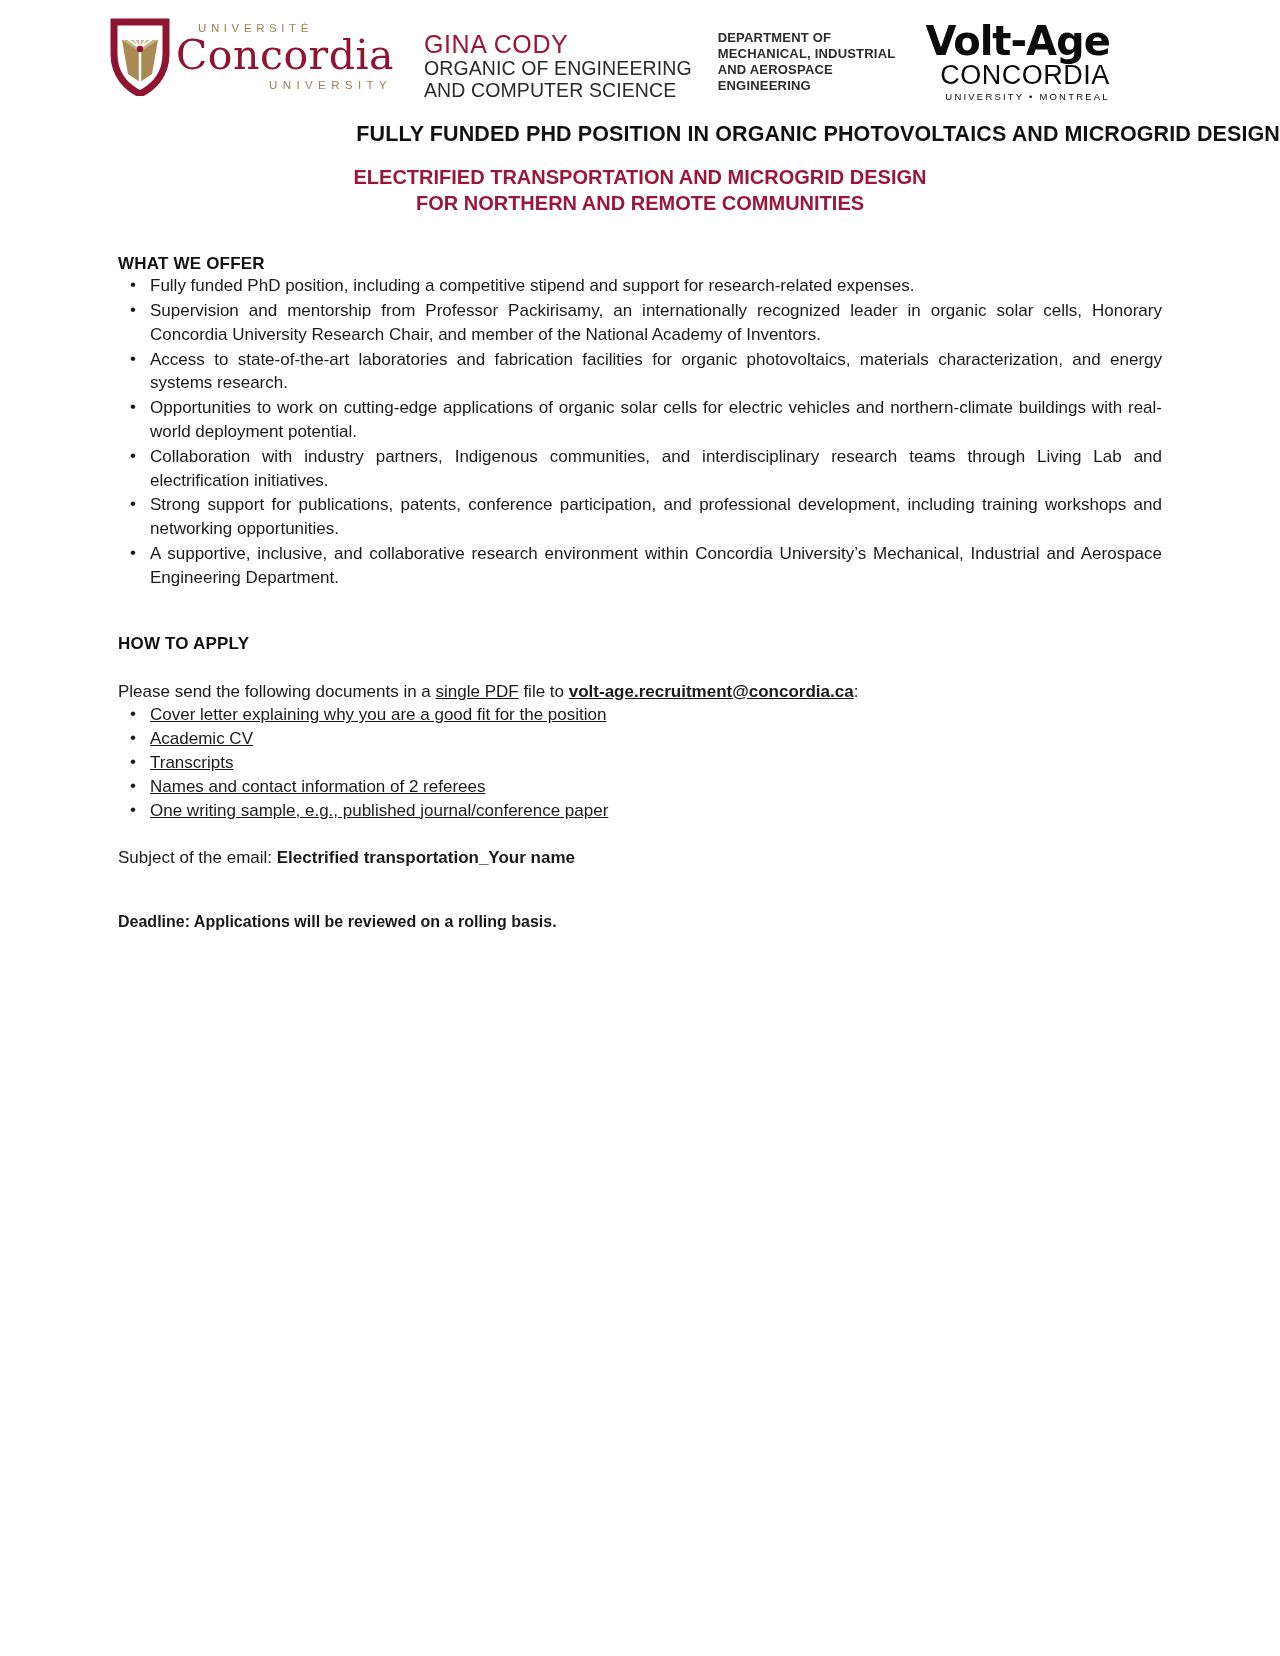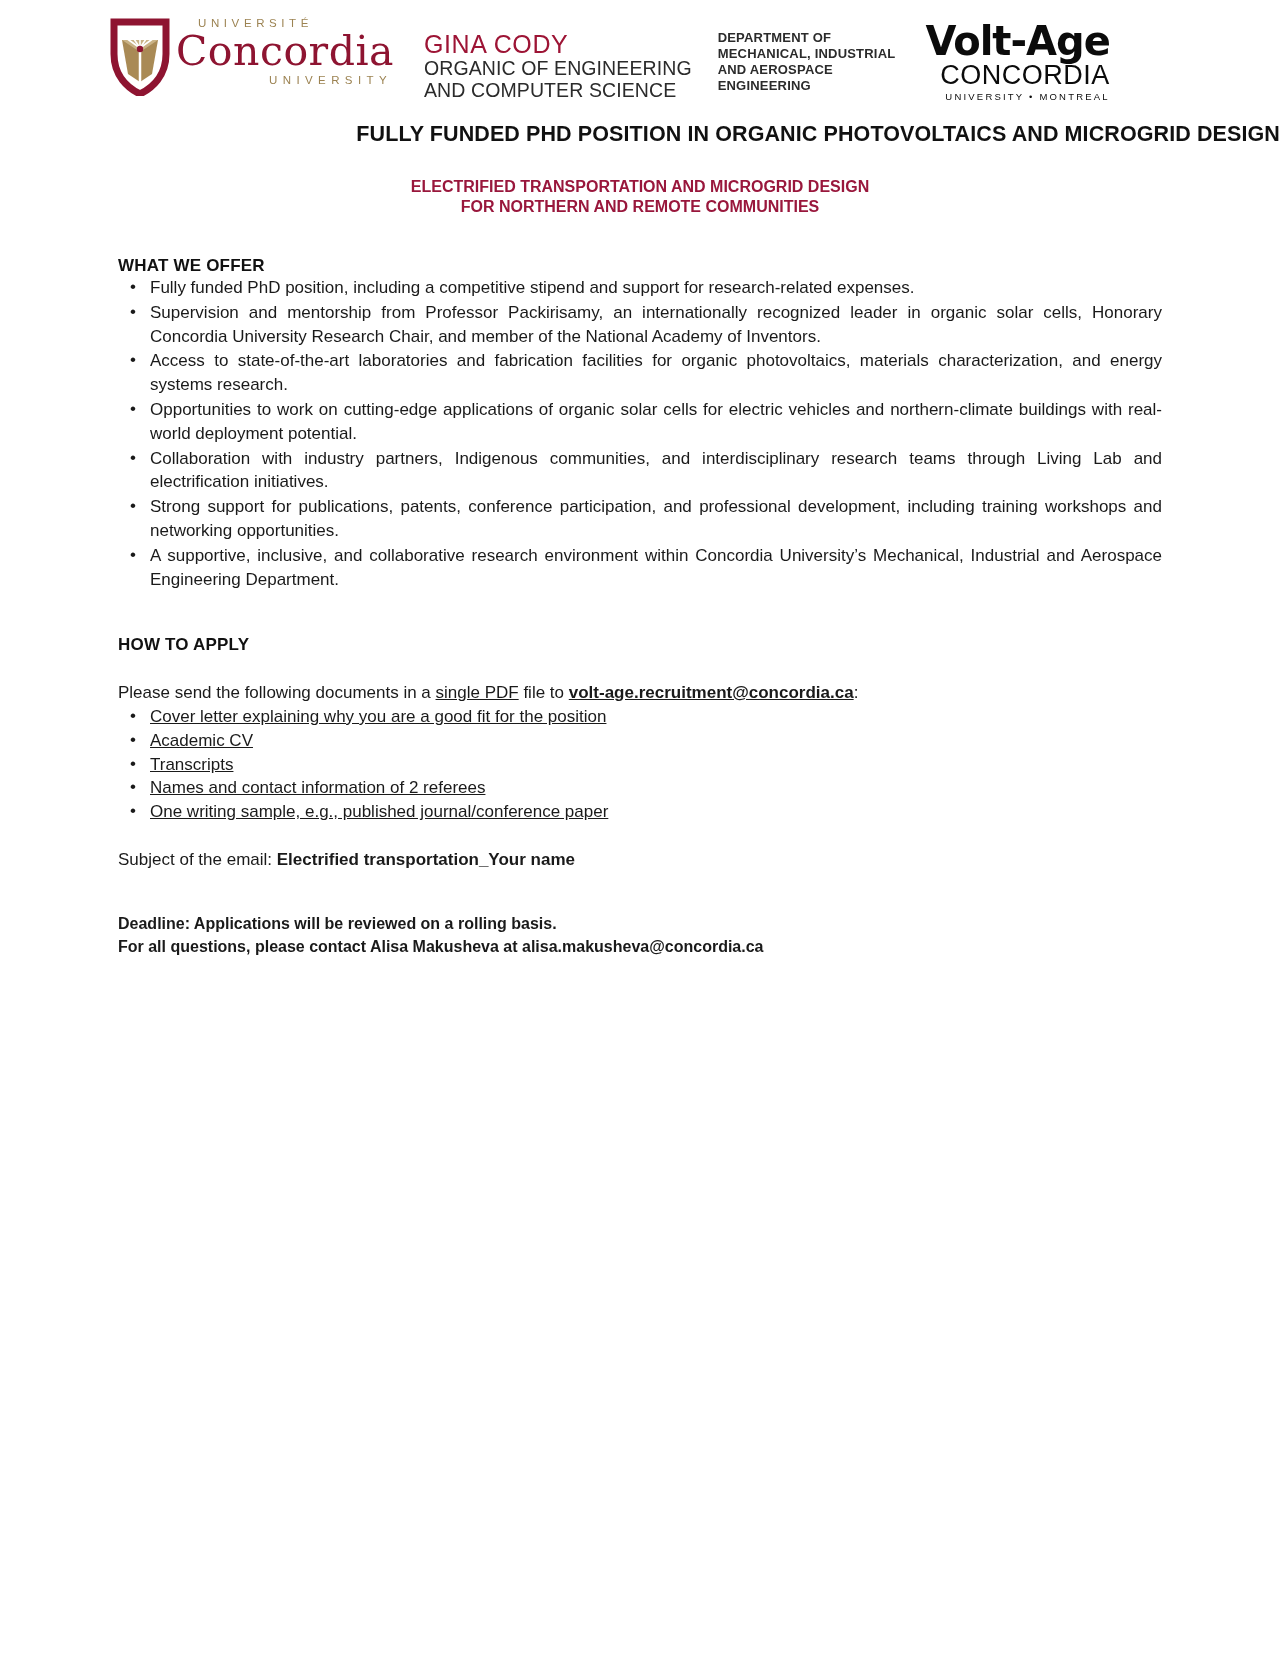--- a/index.html
+++ b/index.html
@@ -29,20 +29,21 @@
     display: flex;
     align-items: flex-start;
     padding: 18px 110px 0 110px;
     height: 100px;
     box-sizing: border-box;
   }
 
   
   .concordia-logo {
     display: flex;
+    align-items: center;
     margin-right: 30px;
   }
   .shield-wrap {
     width: 60px;
     height: 78px;
     position: relative;
     flex: 0 0 auto;
   }
   .concordia-words {
     margin-left: 6px;
@@ -136,25 +137,25 @@
   .main-title {
     text-align: right;
     font-size: 21.5px;
     font-weight: bold;
     color: #111111;
     letter-spacing: 0.1px;
     margin-top: 22px;
   }
   .sub-title {
     text-align: center;
-    font-size: 16px;
+    font-size: 20px;
     font-weight: bold;
     color: #99173c;
     line-height: 1.28;
-    margin-top: 30px;
+    margin-top: 18px;
   }
 
   
   .content {
     padding: 0 118px 0 118px;
   }
   .section-head {
     font-size: 17px;
     font-weight: bold;
     color: #111111;
@@ -304,17 +305,16 @@
       <li>Names and contact information of 2 referees</li>
       <li>One writing sample, e.g., published journal/conference paper</li>
     </ul>
 
     <div class="subject-line">
       <span>Subject of the email: </span><span class="b">Electrified transportation_Your name</span>
     </div>
 
     <div class="deadline-block">
       <div>Deadline: Applications will be reviewed on a rolling basis.</div>
-      <div>For all questions, please contact Alisa Makusheva at alisa.makusheva@concordia.ca</div>
     </div>
 
   </div>
 </div>
 
 </body></html>

